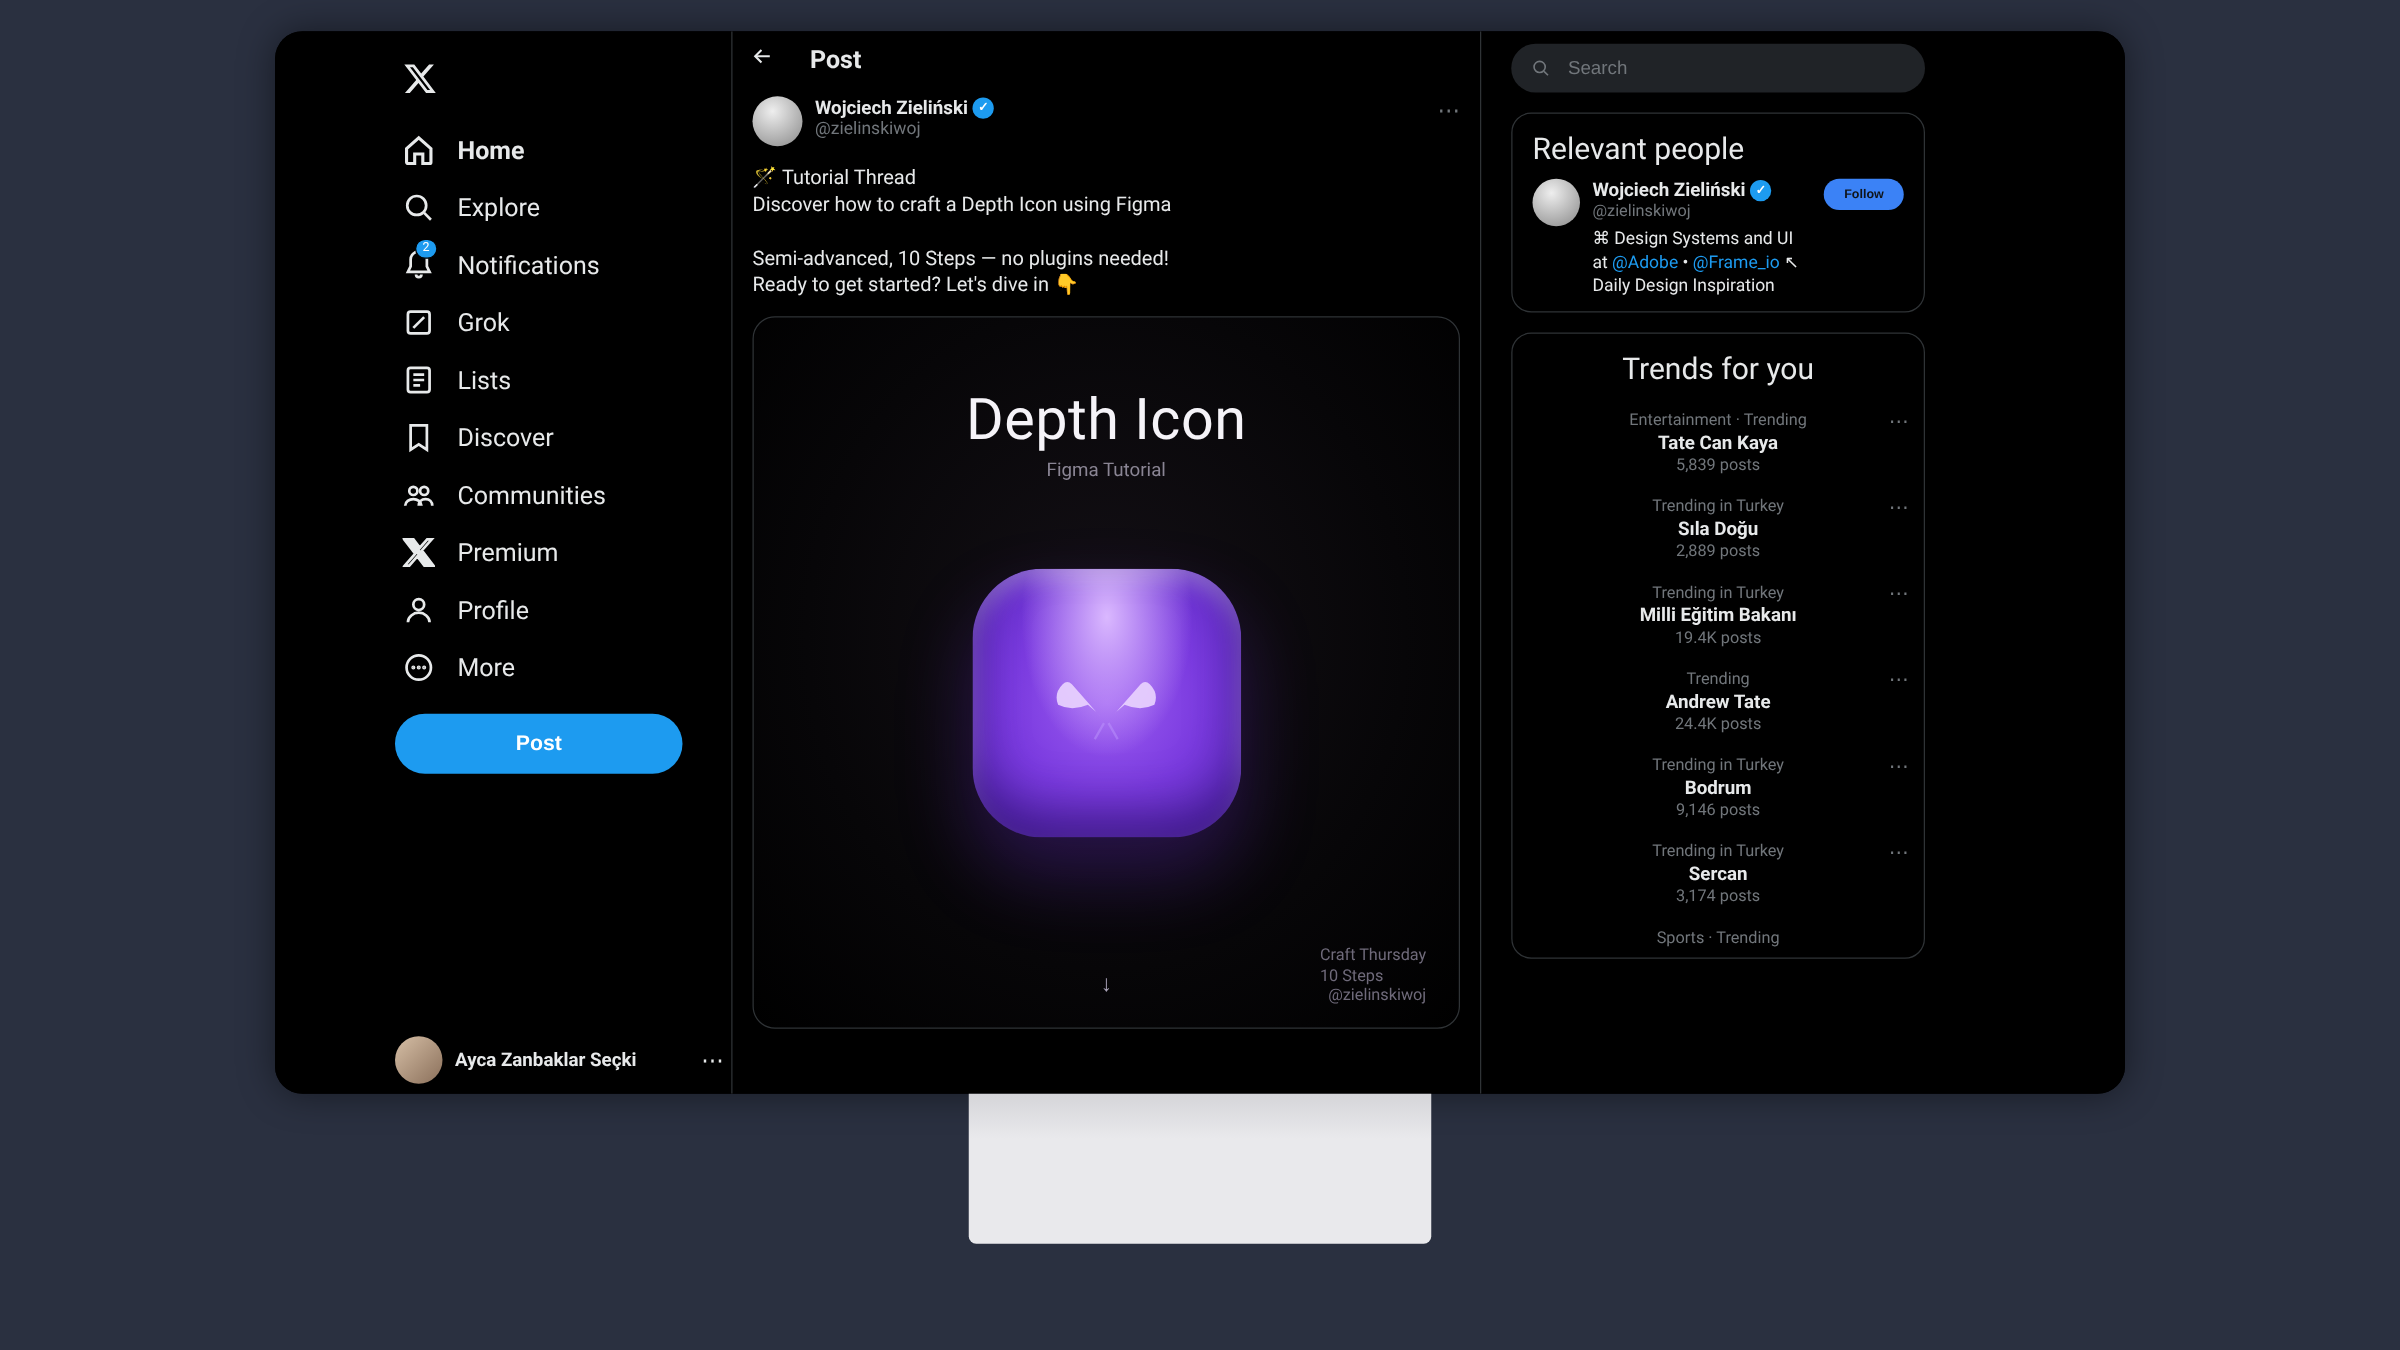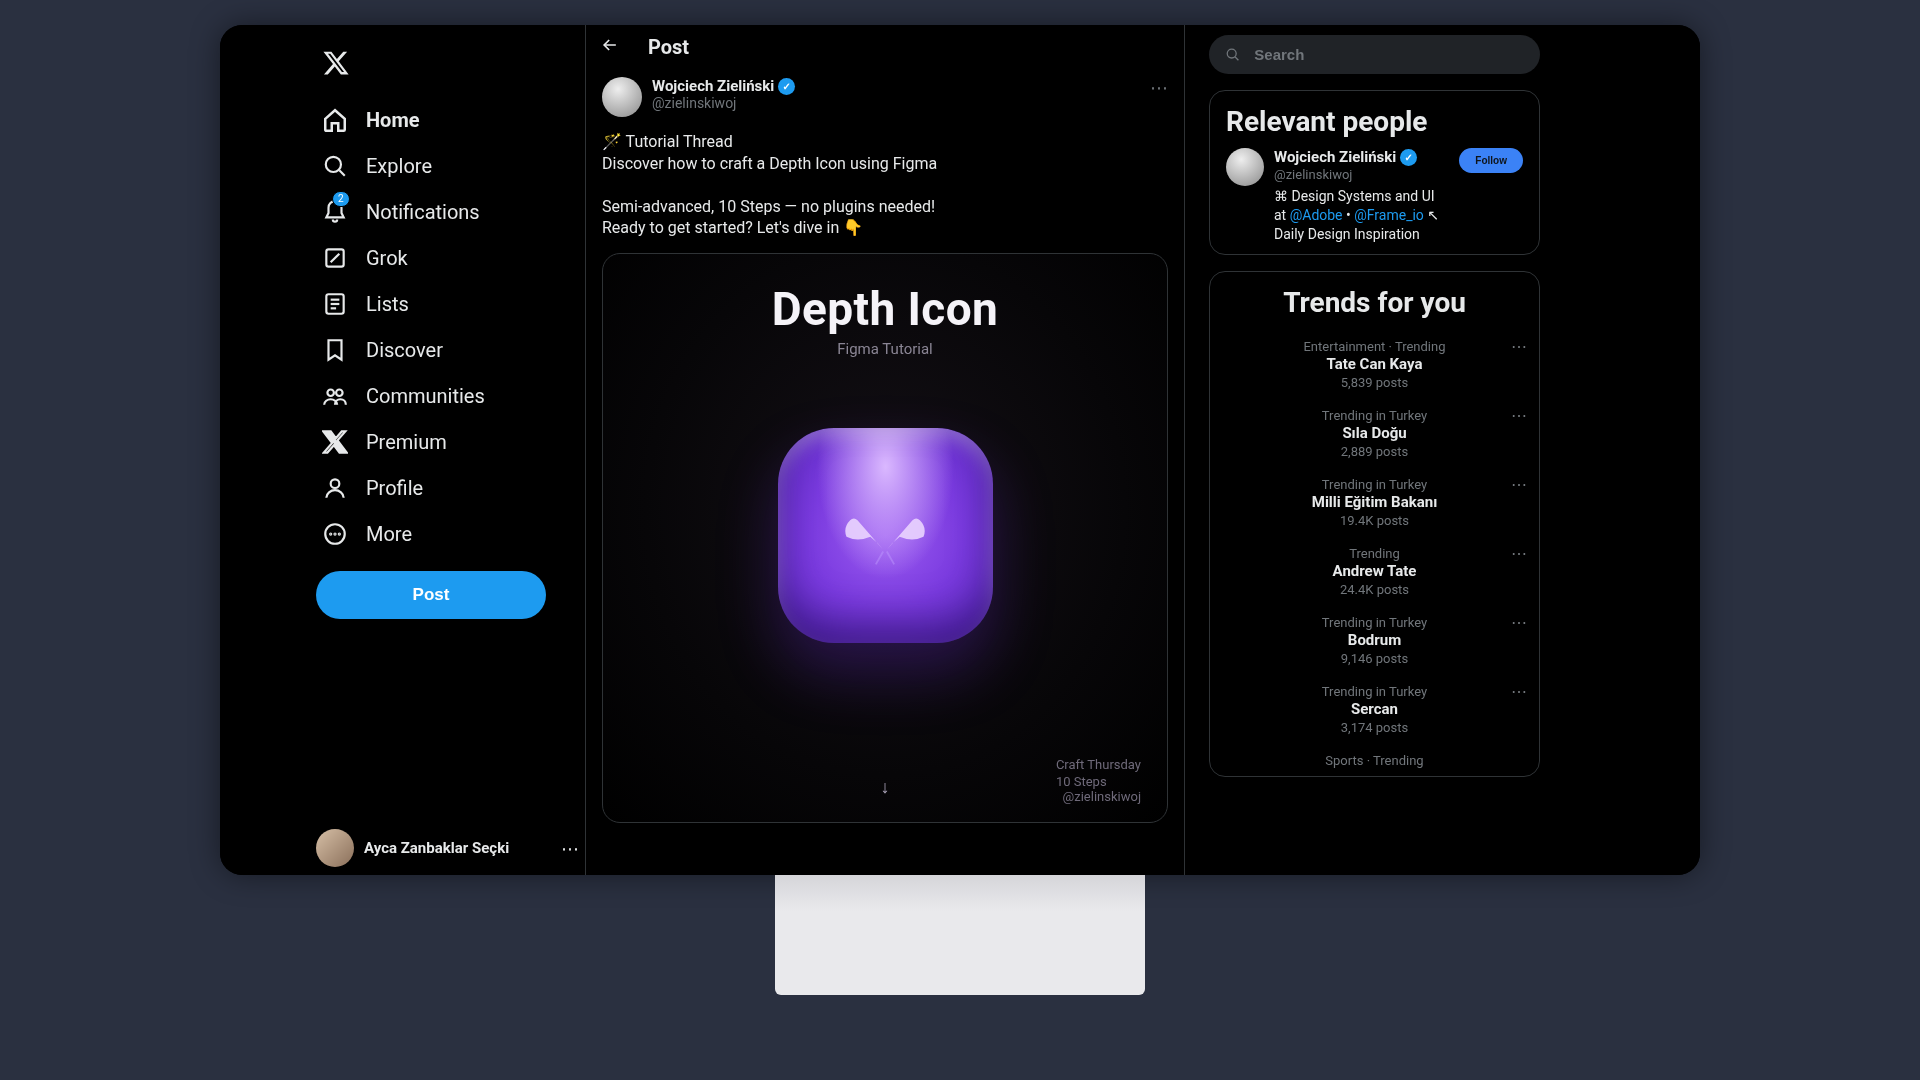--- a/index.html
+++ b/index.html
@@ -170,23 +170,23 @@
     border-radius: 18px;
     height: 570px;
     background: radial-gradient(ellipse at 50% 45%, #141016 0%, #070608 60%, #000 100%);
     position: relative;
     overflow: hidden;
     display: flex;
     flex-direction: column;
     align-items: center;
   }
   .media-title {
-    margin-top: 28px;
+    margin-top: 55px;
     font-size: 46px;
-    font-weight: 700;
+    font-weight: 400;
     color: #f5f3f8;
     letter-spacing: 0.4px;
   }
   .media-sub {
     color: #8a8594;
     font-size: 15px;
     margin-top: 4px;
   }
   .depth-icon {
     margin-top: 70px;
@@ -242,33 +242,32 @@
     gap: 14px;
   }
   .search-box svg { width: 17px; height: 17px; fill: none; stroke: #71767b; stroke-width: 2; }
   .search-box input {
     background: transparent;
     border: none;
     outline: none;
     color: #e7e9ea;
     font-size: 15px;
     width: 100%;
-    font-weight: bold;
   }
   .search-box input::placeholder { color: #71767b; }
 
   .panel {
     margin-top: 16px;
     border: 1px solid #2f3336;
     border-radius: 16px;
     padding: 14px 16px 10px;
   }
   .panel h3 {
-    font-size: 28px;
-    font-weight: 700;
+    font-size: 24px;
+    font-weight: 400;
     margin-bottom: 10px;
   }
   .rp-row {
     display: flex;
     gap: 10px;
   }
   .rp-avatar {
     width: 38px; height: 38px; border-radius: 50%;
     background: radial-gradient(circle at 40% 30%, #eee, #888);
     flex-shrink: 0;

